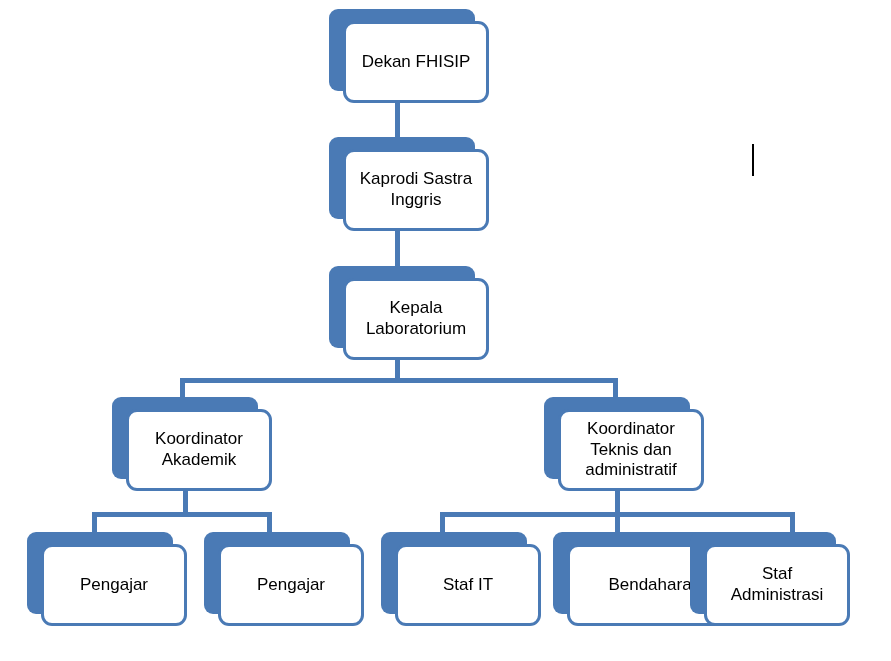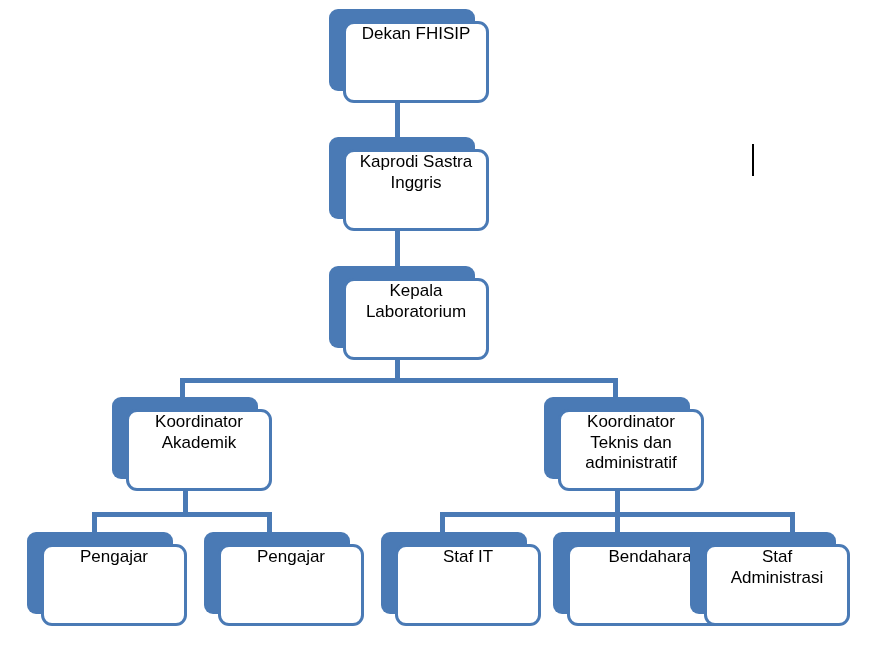--- a/index.html
+++ b/index.html
@@ -34,21 +34,21 @@
     position: absolute;
     left: 14px;
     top: 12px;
     width: 100%;
     height: 100%;
     background: #ffffff;
     border: 3px solid #4a7ab5;
     border-radius: 11px;
     box-sizing: border-box;
     display: flex;
-    align-items: flex-start;
+    align-items: center;
     justify-content: center;
     text-align: center;
   }
   .node .label {
     color: #000000;
     font-size: 17px;
     line-height: 1.22;
     padding: 0 6px;
     white-space: pre-line;
     font-family: "Liberation Sans", sans-serif;

